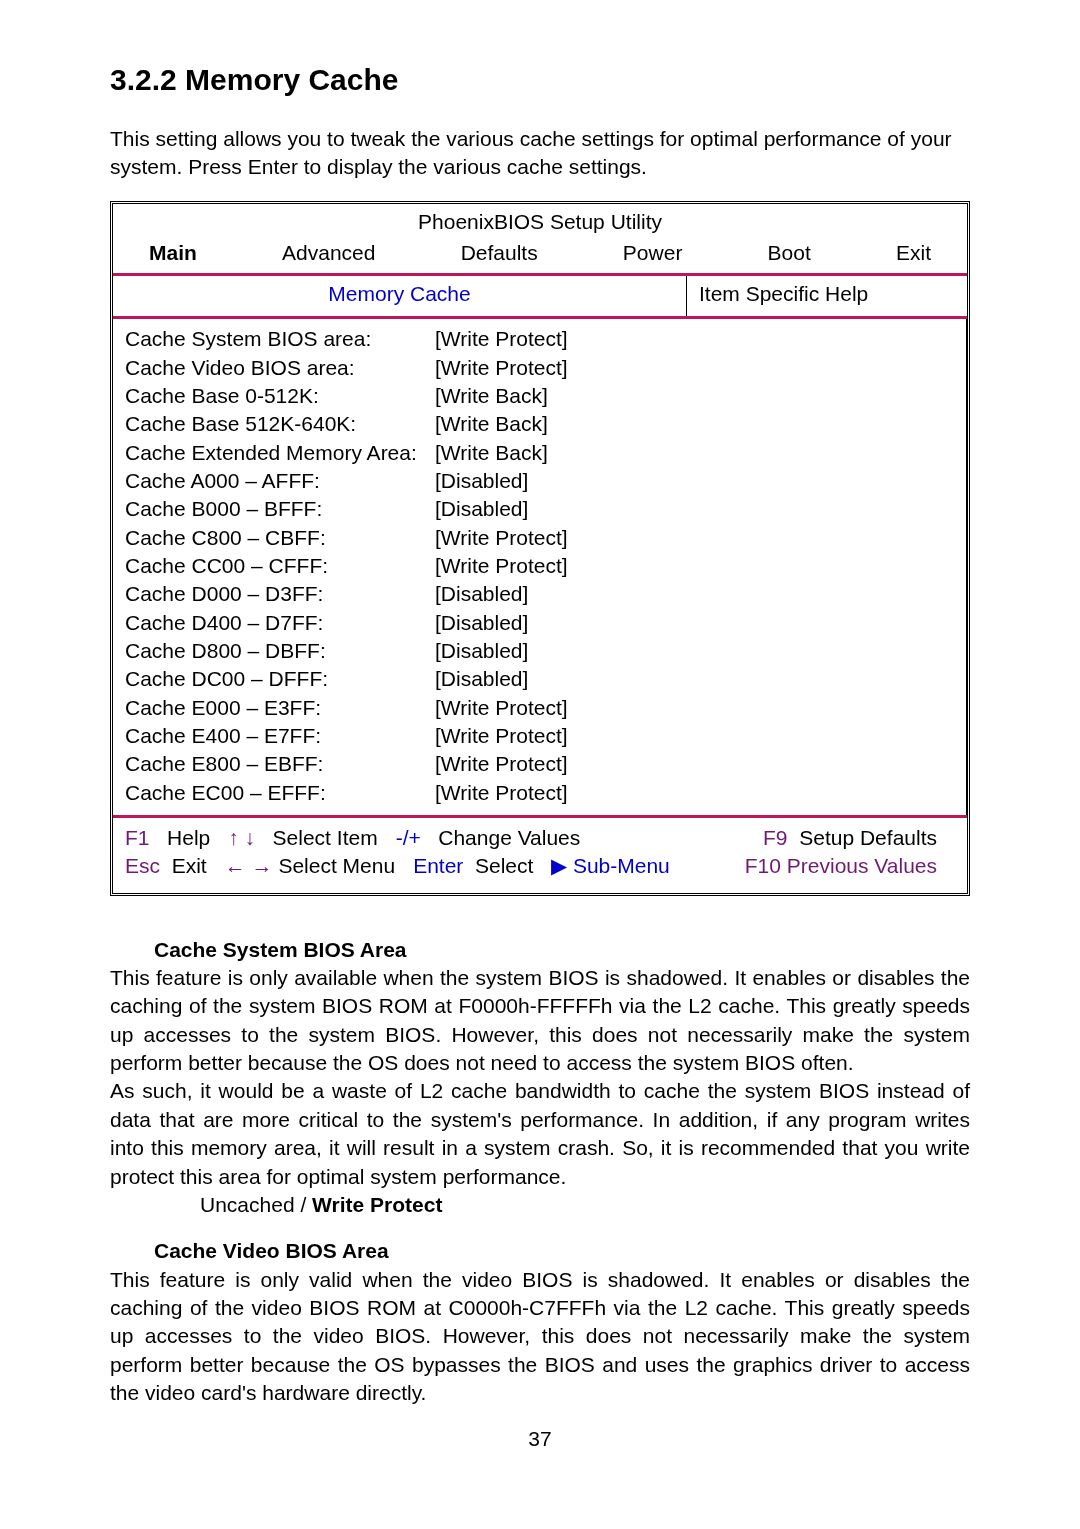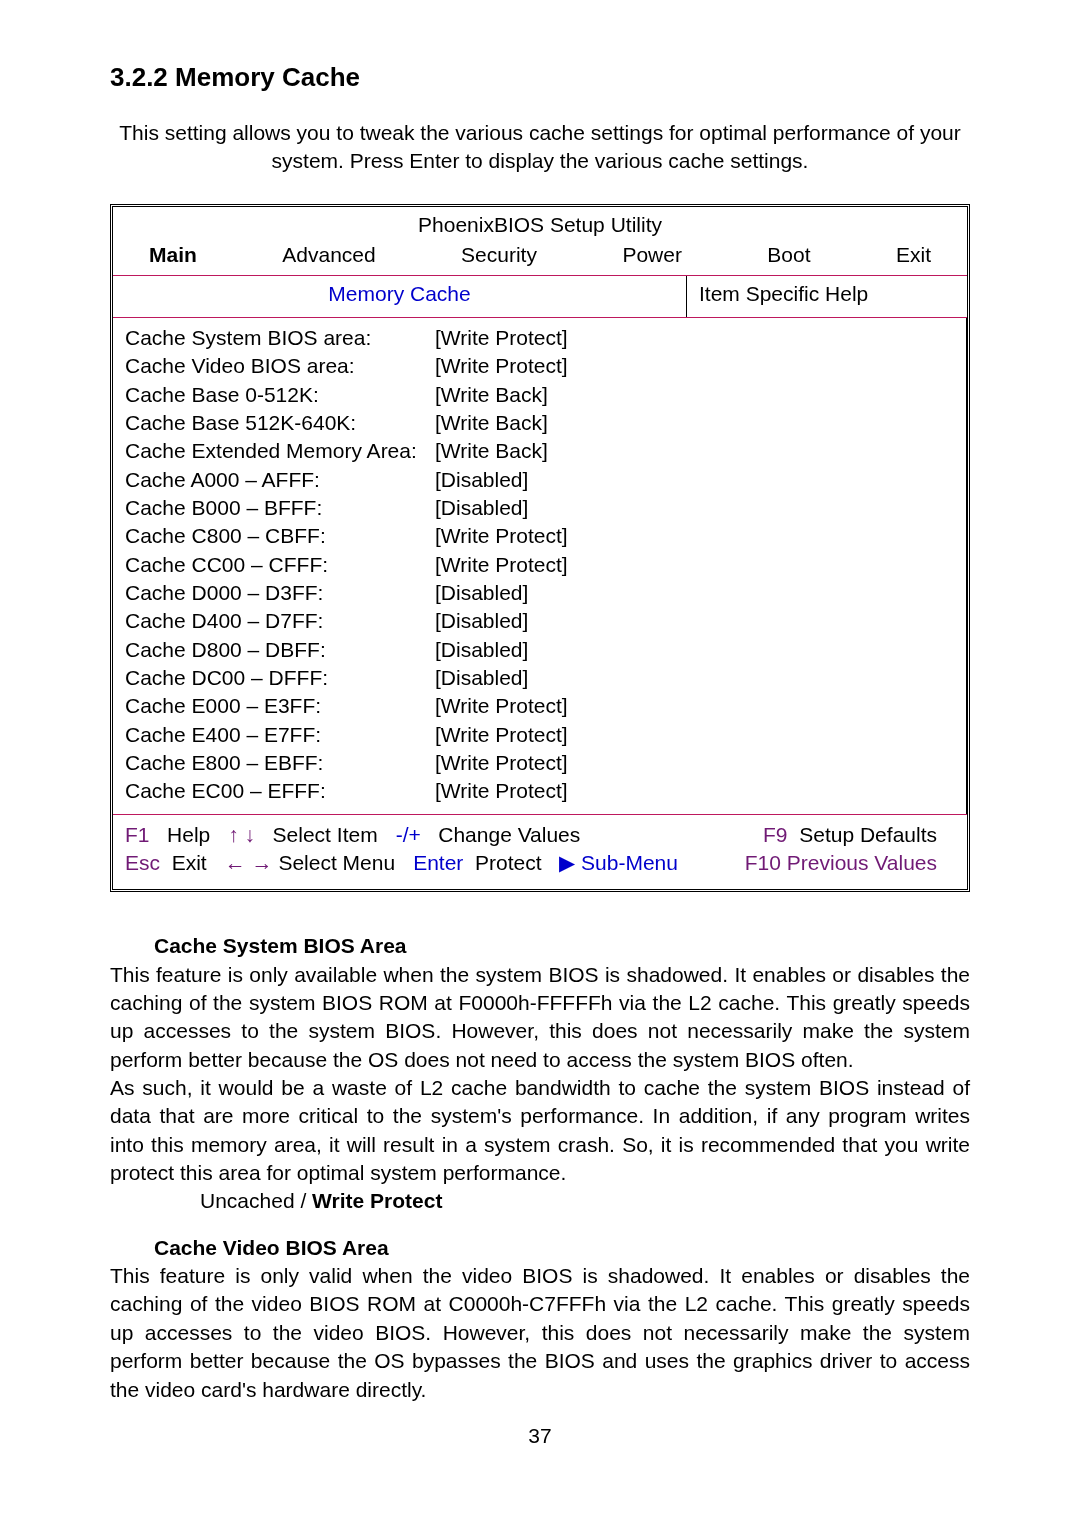--- a/index.html
+++ b/index.html
@@ -1,20 +1,20 @@
 <!DOCTYPE html>
 <html><head>
   <meta charset="utf-8">
   <style>
     * { box-sizing: border-box; margin: 0; padding: 0; }
     body { font-family: Arial, Helvetica, sans-serif; background: #fff; color: #000; width: 1080px; height: 1529px; padding: 60px 110px 40px 110px; font-size: 21px; line-height: 1.35; }
-    h3.section-title { font-size: 26px; font-weight: bold; margin-bottom: 24px; }
-    p.intro { margin-bottom: 28px; text-align: center; }
+    h3.section-title { font-size: 30px; font-weight: bold; margin-bottom: 24px; }
+    p.intro { margin-bottom: 20px; }
     .bios-box { border: 3.5px double #000; width: 100%; margin-bottom: 40px; }
-    .bios-row { border-bottom: 1px solid #be185d; }
+    .bios-row { border-bottom: 3px solid #be185d; }
     .bios-header { text-align: center; padding: 4px 0 0 0; }
     .bios-tabs { display: flex; justify-content: space-between; padding: 2px 36px 6px 36px; }
     .bios-tabs span { }
     .bios-tabs .bold { font-weight: bold; }
     .bios-two-col { display: flex; }
     .bios-left { flex: 1; border-right: 1px solid #000; padding: 4px 12px 8px 12px; text-align: center; color: #0000cc; }
     .bios-right { width: 280px; padding: 4px 12px 8px 12px; }
     .bios-main { display: flex; }
     .bios-main-left { flex: 1; border-right: 1px solid #000; padding: 6px 12px 8px 12px; }
     .bios-main-right { width: 280px; padding: 6px 12px 8px 12px; vertical-align: top; }
@@ -41,21 +41,21 @@
 </h3>
 
 <p class="intro">This setting allows you to tweak the various cache settings for optimal performance of your system. Press Enter to display the various cache settings.</p>
 
 <div class="bios-box">
   <div class="bios-row">
     <div class="bios-header">PhoenixBIOS Setup Utility</div>
     <div class="bios-tabs">
       <span class="bold">Main</span>
       <span>Advanced</span>
-      <span>Security</span>
+      <span>Defaults</span>
       <span>Power</span>
       <span>Boot</span>
       <span>Exit</span>
     </div>
   </div>
   <div class="bios-row bios-two-col">
     <div class="bios-left">Memory Cache</div>
     <div class="bios-right">Item Specific Help</div>
   </div>
   <div class="bios-row bios-main">
@@ -133,21 +133,21 @@
   <div class="bios-footer">
     <div class="footer-line">
       <span class="footer-seg"><span class="fk">F1</span>&nbsp;&nbsp;&nbsp;<span>Help</span></span>
       <span class="footer-seg"><span class="fk">↑ ↓</span>&nbsp;&nbsp;&nbsp;<span>Select Item</span></span>
       <span class="footer-seg"><span class="fk-blue">-/+</span>&nbsp;&nbsp;&nbsp;<span>Change Values</span></span>
       <span class="footer-seg" style="margin-left:auto;"><span class="fk">F9</span>&nbsp;&nbsp;<span>Setup Defaults</span></span>
     </div>
     <div class="footer-line">
       <span class="footer-seg"><span class="fk">Esc</span>&nbsp;&nbsp;<span>Exit</span></span>
       <span class="footer-seg"><span class="fk">← →</span>&nbsp;<span>Select Menu</span></span>
-      <span class="footer-seg"><span class="fk-blue">Enter</span>&nbsp;&nbsp;<span>Protect</span>&nbsp;&nbsp;&nbsp;<span class="fk-blue">▶</span>&nbsp;<span class="fk-blue">Sub-Menu</span></span>
+      <span class="footer-seg"><span class="fk-blue">Enter</span>&nbsp;&nbsp;<span>Select</span>&nbsp;&nbsp;&nbsp;<span class="fk-blue">▶</span>&nbsp;<span class="fk-blue">Sub-Menu</span></span>
       <span class="footer-seg" style="margin-left:auto;"><span class="fk">F10</span>&nbsp;<span class="fk">Previous Values</span></span>
     </div>
   </div>
 </div>
 
 <div class="body-heading">Cache System BIOS Area</div>
 <p class="body-para">This feature is only available when the system BIOS is shadowed. It enables or disables the caching of the system BIOS ROM at F0000h-FFFFFh via the L2 cache. This greatly speeds up accesses to the system BIOS. However, this does not necessarily make the system perform better because the OS does not need to access the system BIOS often.</p>
 <p class="body-para">As such, it would be a waste of L2 cache bandwidth to cache the system BIOS instead of data that are more critical to the system's performance. In addition, if any program writes into this memory area, it will result in a system crash. So, it is recommended that you write protect this area for optimal system performance.</p>
 <div class="options-line">
   <span>Uncached / </span><span class="bold">Write Protect</span>

